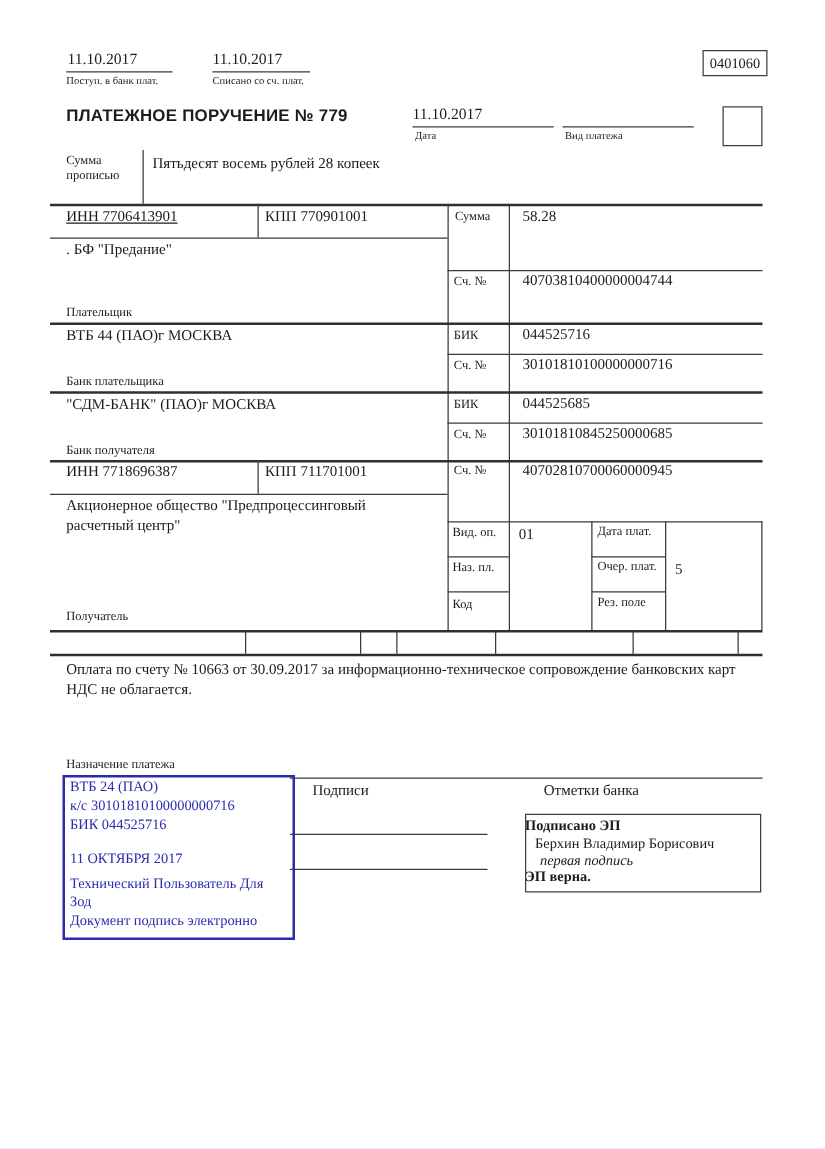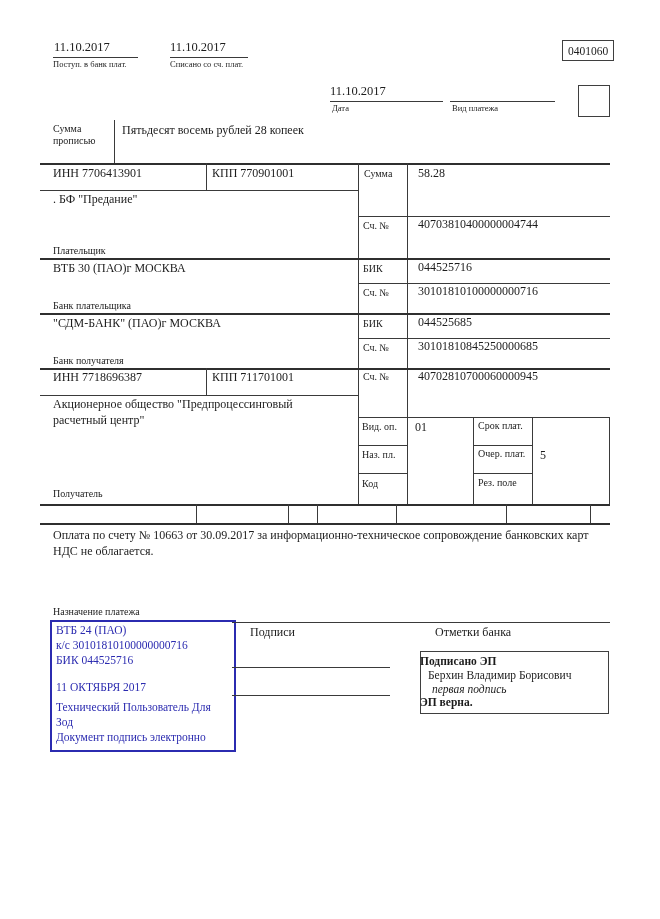--- a/index.html
+++ b/index.html
@@ -38,50 +38,51 @@
   <div class="t date" style="left:54px;top:40px;">11.10.2017</div>
   <div class="hl" style="left:53px;top:57px;width:85px;"></div>
   <div class="t small" style="left:53px;top:60px;">Поступ. в банк плат.</div>
 
   <div class="t date" style="left:170px;top:40px;">11.10.2017</div>
   <div class="hl" style="left:170px;top:57px;width:78px;"></div>
   <div class="t small" style="left:170px;top:60px;">Списано со сч. плат.</div>
 
   <div class="box codebox" style="left:562px;top:40px;width:50px;height:19px;">0401060</div>
 
+  <div class="t title" style="left:53px;top:85px;">ПЛАТЕЖНОЕ ПОРУЧЕНИЕ № 779</div>
   <div class="t date" style="left:330px;top:84px;">11.10.2017</div>
   <div class="hl" style="left:330px;top:101px;width:113px;"></div>
   <div class="t small" style="left:332px;top:104px;">Дата</div>
   <div class="hl" style="left:450px;top:101px;width:105px;"></div>
   <div class="t small" style="left:452px;top:104px;">Вид платежа</div>
   <div class="box" style="left:578px;top:85px;width:30px;height:30px;"></div>
 
   <div class="t lbl wrap" style="left:53px;top:123px;width:55px;">Сумма прописью</div>
   <div class="vl" style="left:114px;top:120px;height:43px;"></div>
   <div class="t val" style="left:122px;top:124px;">Пятьдесят восемь рублей 28 копеек</div>
 
   <div class="hl thick" style="left:40px;top:163px;width:570px;"></div>
   <div class="vl" style="left:358px;top:163px;height:341px;"></div>
   <div class="vl" style="left:407px;top:163px;height:341px;"></div>
 
-  <div class="t val" style="left:53px;top:167px;">ИНН 7706413901</div>
+  <div class="t val" style="left:53px;top:167px;text-decoration:underline;">ИНН 7706413901</div>
   <div class="vl" style="left:206px;top:163px;height:27px;"></div>
   <div class="t val" style="left:212px;top:167px;">КПП 770901001</div>
   <div class="hl" style="left:40px;top:190px;width:318px;"></div>
   <div class="t lbl" style="left:364px;top:168px;">Сумма</div>
   <div class="t val" style="left:418px;top:167px;text-align:center;">58.28</div>
 
   <div class="t val" style="left:53px;top:193px;">. БФ "Предание"</div>
   <div class="hl" style="left:358px;top:216px;width:252px;"></div>
   <div class="t lbl" style="left:363px;top:220px;">Сч. №</div>
   <div class="t val" style="left:418px;top:218px;font-family:Liberation Serif, serif;">40703810400000004744</div>
   <div class="t lbl" style="left:53px;top:245px;">Плательщик</div>
 
   <div class="hl thick" style="left:40px;top:258px;width:570px;"></div>
-  <div class="t val" style="left:53px;top:262px;">ВТБ 30 (ПАО)г МОСКВА</div>
+  <div class="t val" style="left:53px;top:262px;">ВТБ 44 (ПАО)г МОСКВА</div>
   <div class="t lbl" style="left:363px;top:263px;">БИК</div>
   <div class="t val" style="left:418px;top:261px;">044525716</div>
   <div class="hl" style="left:358px;top:283px;width:252px;"></div>
   <div class="t lbl" style="left:363px;top:287px;">Сч. №</div>
   <div class="t val" style="left:418px;top:285px;">30101810100000000716</div>
   <div class="t lbl" style="left:53px;top:300px;">Банк плательщика</div>
 
   <div class="hl thick" style="left:40px;top:313px;width:570px;"></div>
   <div class="t val" style="left:53px;top:317px;">"СДМ-БАНК" (ПАО)г МОСКВА</div>
   <div class="t lbl" style="left:363px;top:318px;">БИК</div>
@@ -104,21 +105,21 @@
   <div class="vl" style="left:473px;top:417px;height:87px;"></div>
   <div class="vl" style="left:532px;top:417px;height:87px;"></div>
   <div class="vl" style="left:609px;top:417px;height:87px;"></div>
   <div class="hl" style="left:358px;top:445px;width:49px;"></div>
   <div class="hl" style="left:473px;top:445px;width:59px;"></div>
   <div class="hl" style="left:358px;top:473px;width:49px;"></div>
   <div class="hl" style="left:473px;top:473px;width:59px;"></div>
 
   <div class="t lbl" style="left:362px;top:421px;">Вид. оп.</div>
   <div class="t val" style="left:415px;top:421px;">01</div>
-  <div class="t lbl wrap" style="left:478px;top:420px;width:50px;">Срок плат.</div>
+  <div class="t lbl wrap" style="left:478px;top:420px;width:50px;">Дата плат.</div>
   <div class="t lbl" style="left:362px;top:449px;">Наз. пл.</div>
   <div class="t lbl wrap" style="left:478px;top:448px;width:50px;">Очер. плат.</div>
   <div class="t val" style="left:540px;top:449px;">5</div>
   <div class="t lbl" style="left:362px;top:478px;">Код</div>
   <div class="t lbl" style="left:478px;top:477px;">Рез. поле</div>
 
   <div class="t lbl" style="left:53px;top:488px;">Получатель</div>
 
   <div class="hl thick" style="left:40px;top:504px;width:570px;"></div>
   <div class="vl" style="left:196px;top:504px;height:19px;"></div>

